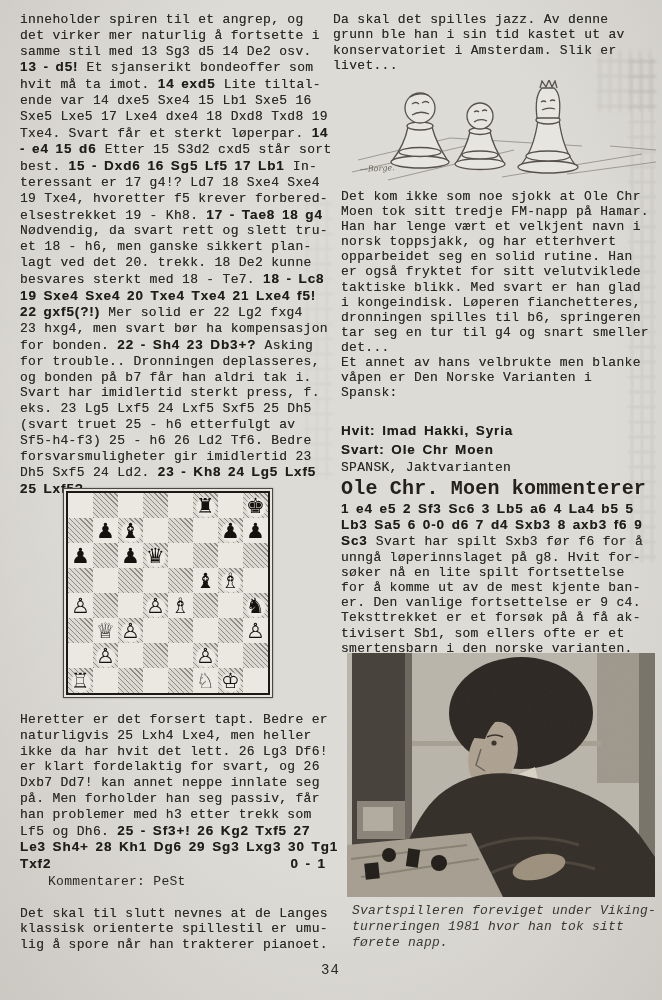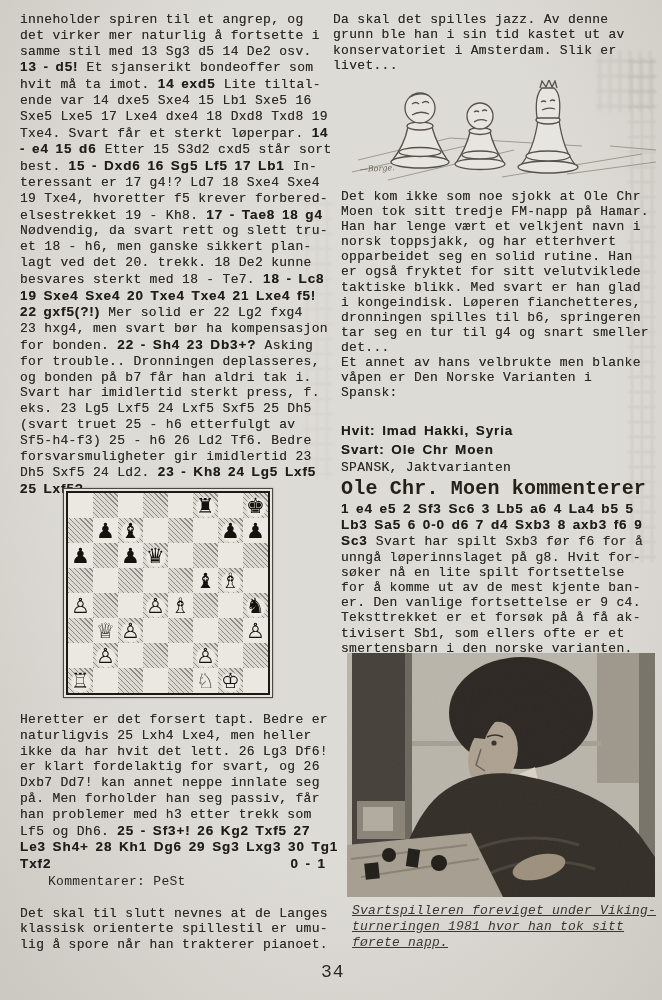--- a/index.html
+++ b/index.html
@@ -23,23 +23,23 @@
   .lh-analysis{line-height:15.2px;}
   .result-line{display:flex;justify-content:space-between;width:306px;gap:10px;}
   .kommentar{font-size:13px;letter-spacing:0.3px;margin-left:28px;}
   .closing{line-height:15.3px;}
   .heading{
     font-family:Liberation Mono, monospace;
     font-weight:700;font-size:20px;letter-spacing:0.2px;color:#232119;
   }
   .gameheader{line-height:17.6px;}
   .caption{
-    font-style:italic;font-size:13px;line-height:16px;letter-spacing:0.2px;color:#3a3833;text-decoration:underline;
-  }
-  .pagenum{font-size:18px;letter-spacing:1px;}
+    font-style:italic;font-size:13px;line-height:16px;letter-spacing:0.2px;color:#3a3833;
+  }
+  .pagenum{font-size:14px;letter-spacing:1px;}
   
   .board-wrap{
     position:absolute;left:63px;top:488px;
     border:1px solid #4a4742;padding:2px;background:#e8e5de;
     box-shadow:0 0 2px rgba(60,58,54,.4);
   }
   .board{
     border:2px solid #1b1915;
     display:grid;grid-template-columns:repeat(8,25px);grid-template-rows:repeat(8,25px);
     background:#ebe8e1;

